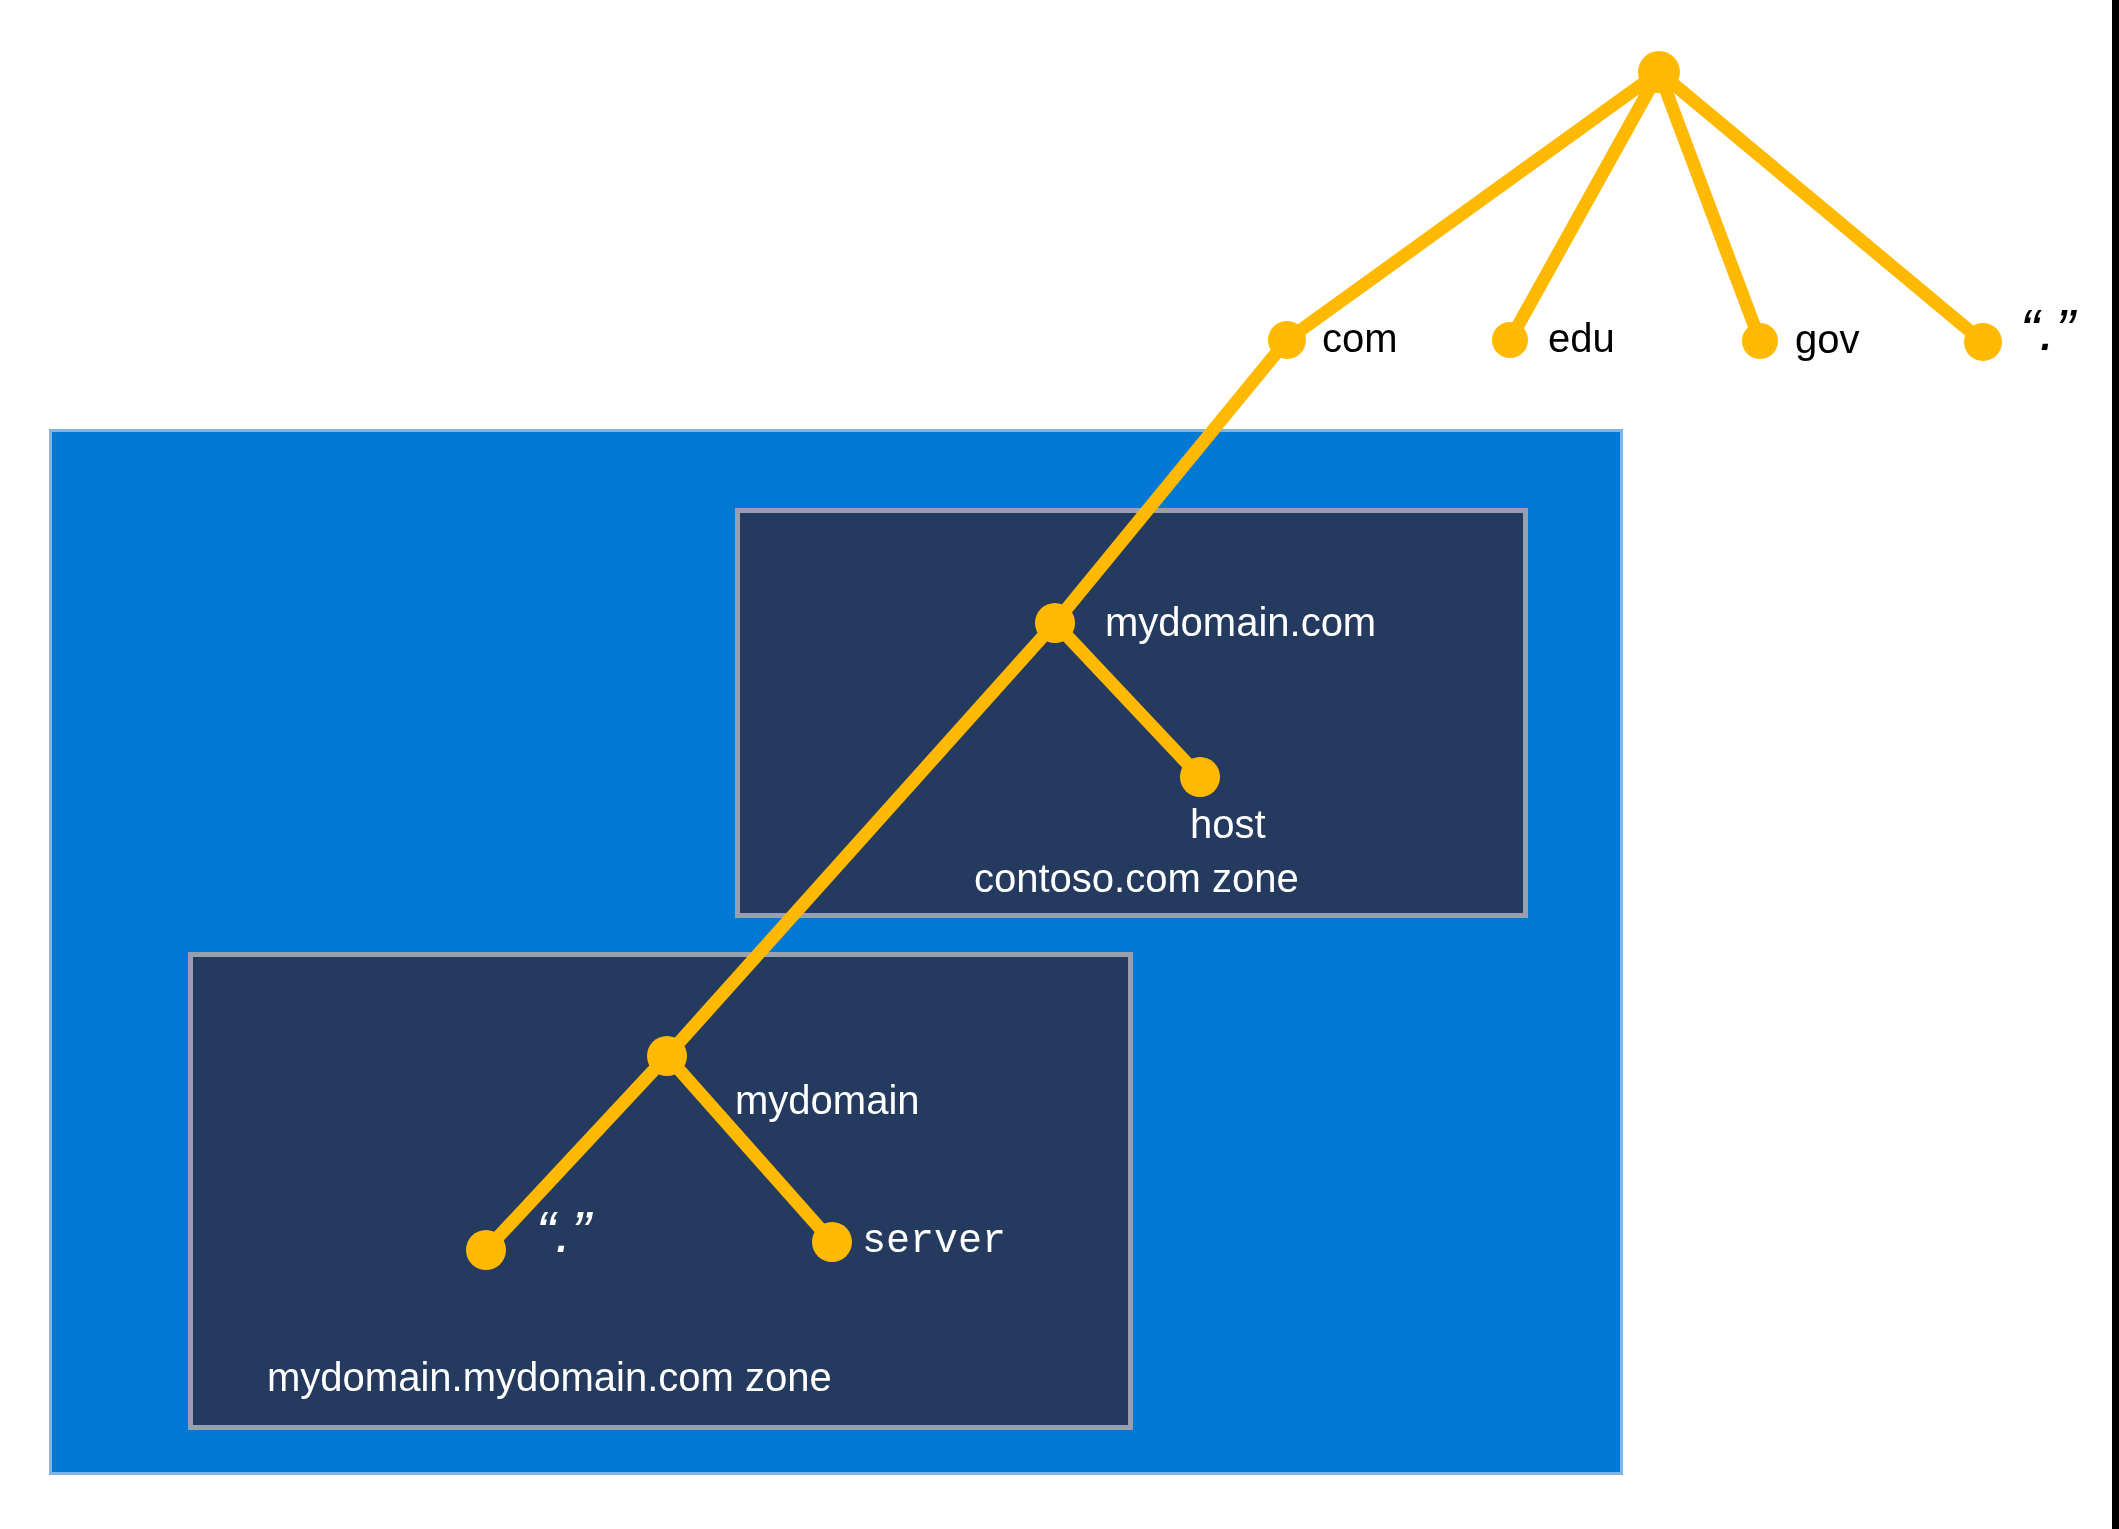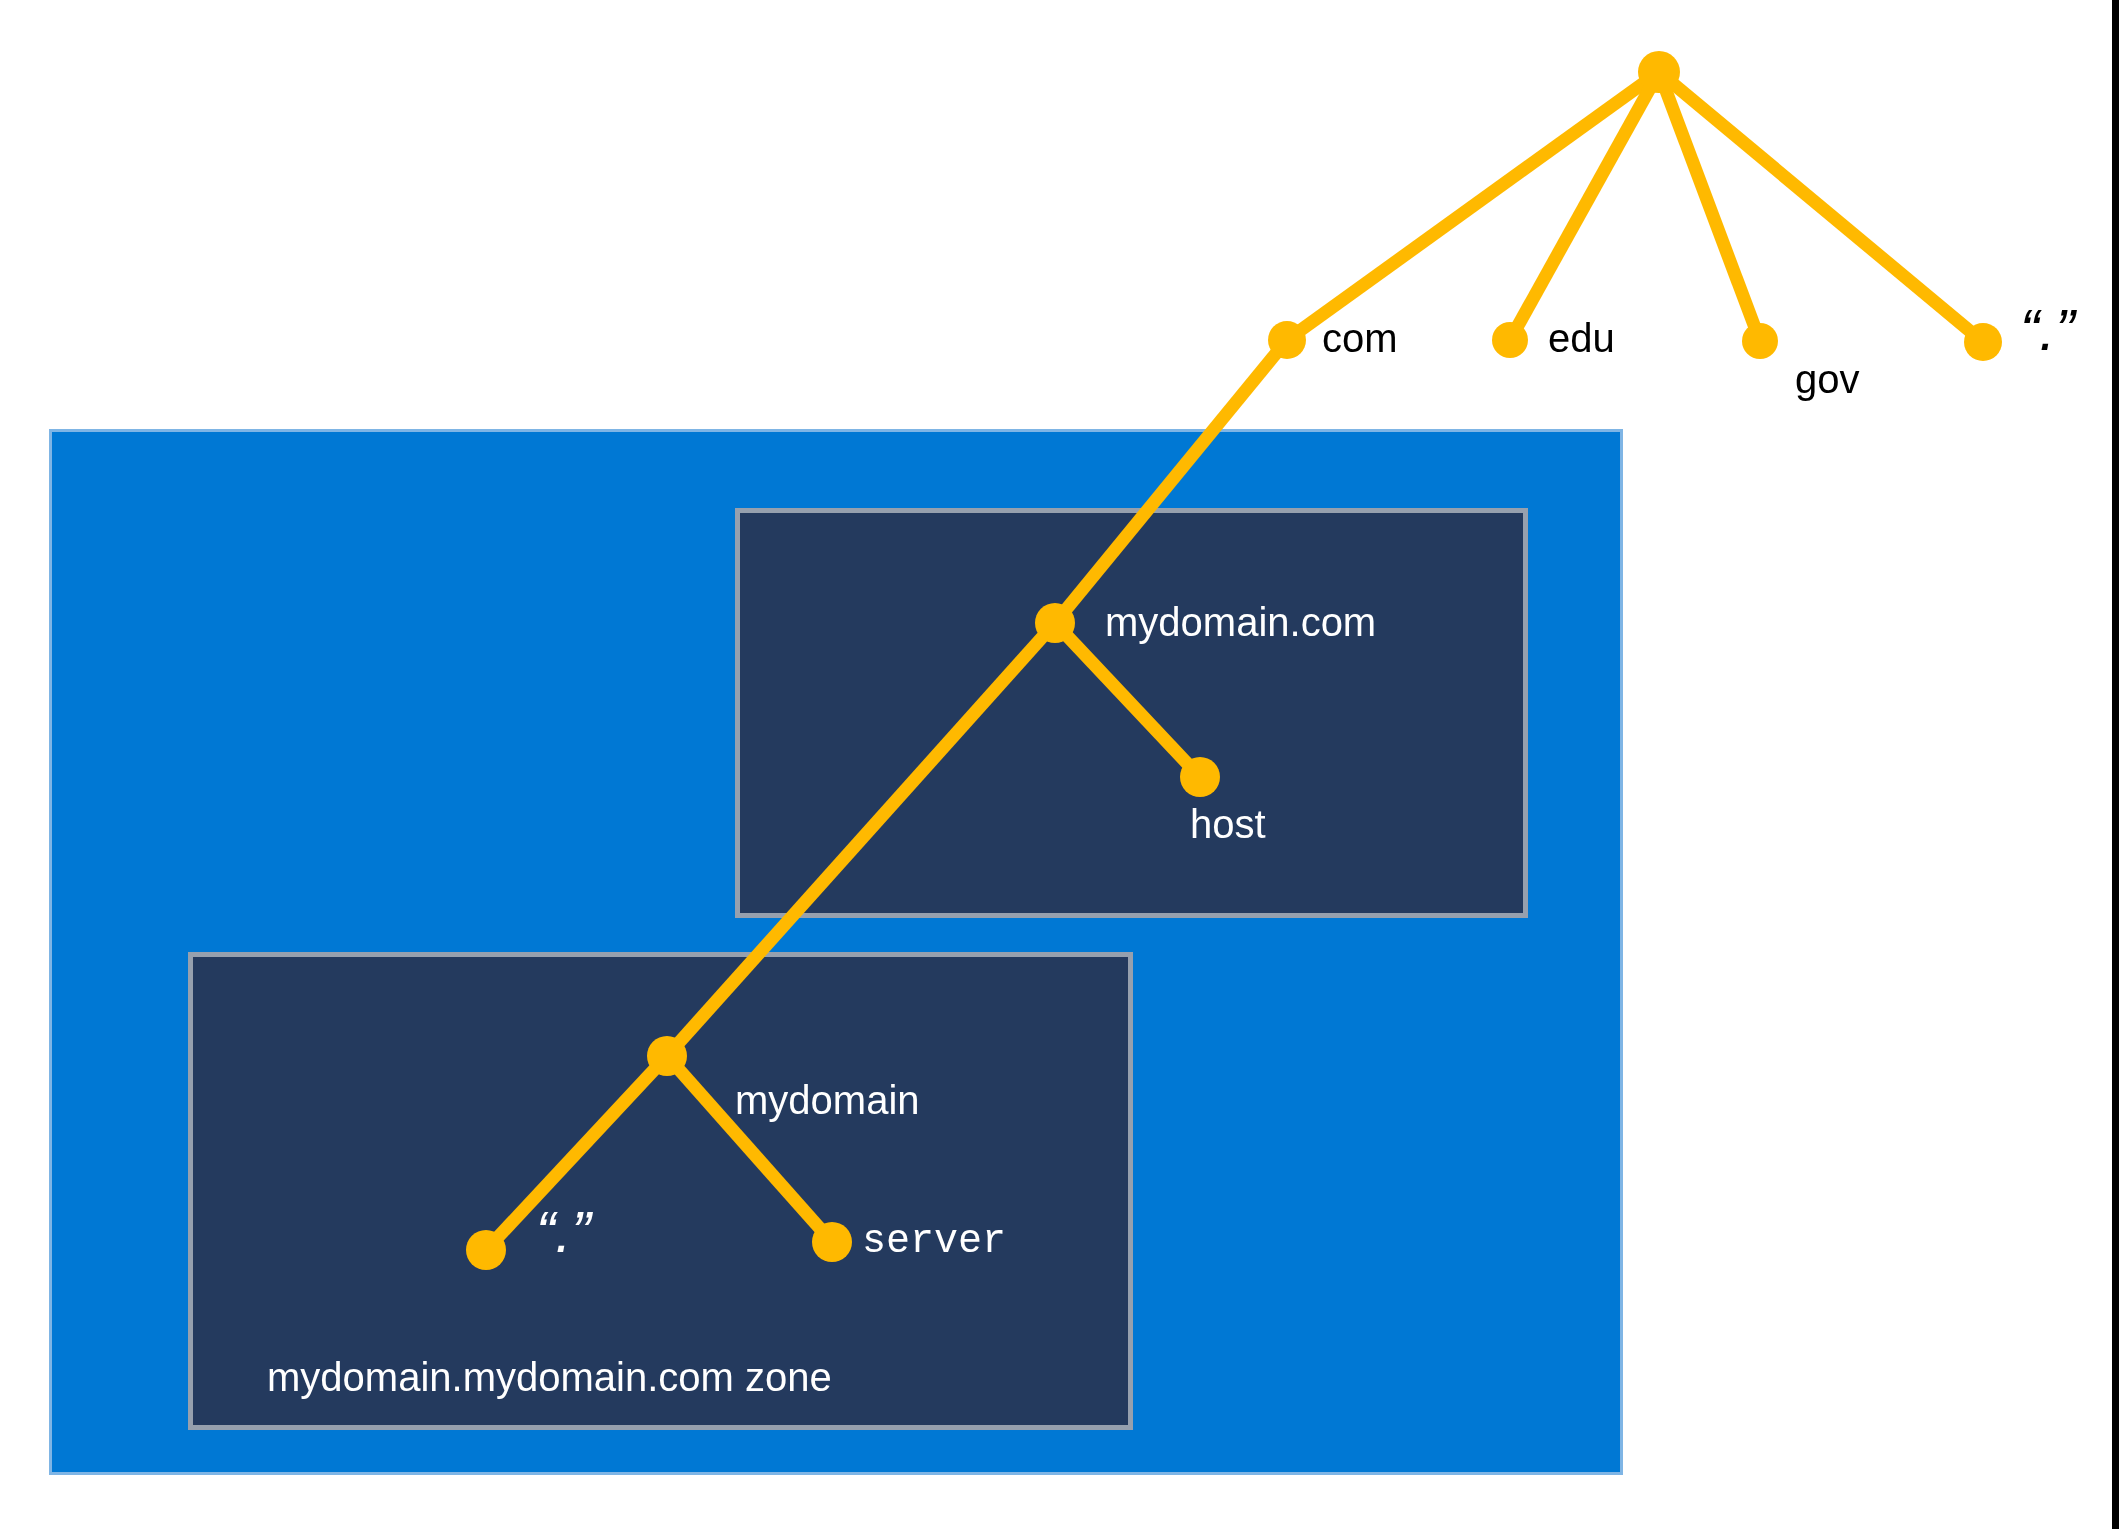--- a/index.html
+++ b/index.html
@@ -77,25 +77,26 @@
       <circle cx="1055" cy="623" r="20"></circle>
       <circle cx="1200" cy="777" r="20"></circle>
       <circle cx="667" cy="1056" r="20"></circle>
       <circle cx="486" cy="1250" r="20"></circle>
       <circle cx="832" cy="1242" r="20"></circle>
     </g>
   </svg>
 
   <span class="lbl black" style="left:1322px;top:338px;">com</span>
   <span class="lbl black" style="left:1548px;top:338px;">edu</span>
-  <span class="lbl black" style="left:1795px;top:339px;margin-top:40px;">gov</span>
+  <span class="lbl black" style="left:1795px;top:339px;">gov</span>
   <span class="lbl black quote" style="left:2020px;top:330px;">“.”</span>
 
   <span class="lbl white" style="left:1105px;top:622px;">mydomain.com</span>
   <span class="lbl white" style="left:1190px;top:776px;margin-top:48px;">host</span>
+  <span class="lbl white" style="left:974px;top:878px;">contoso.com zone</span>
 
   <span class="lbl white" style="left:735px;top:1056px;margin-top:44px;">mydomain</span>
   <span class="lbl white quote" style="left:536px;top:1232px;">“.”</span>
   <span class="lbl white" style="left:862px;top:1242px;font-family:Liberation Mono, monospace;">server</span>
   <span class="lbl white" style="left:267px;top:1377px;">mydomain.mydomain.com zone</span>
 
   <div class="right-line"></div>
 
 </div>
 

